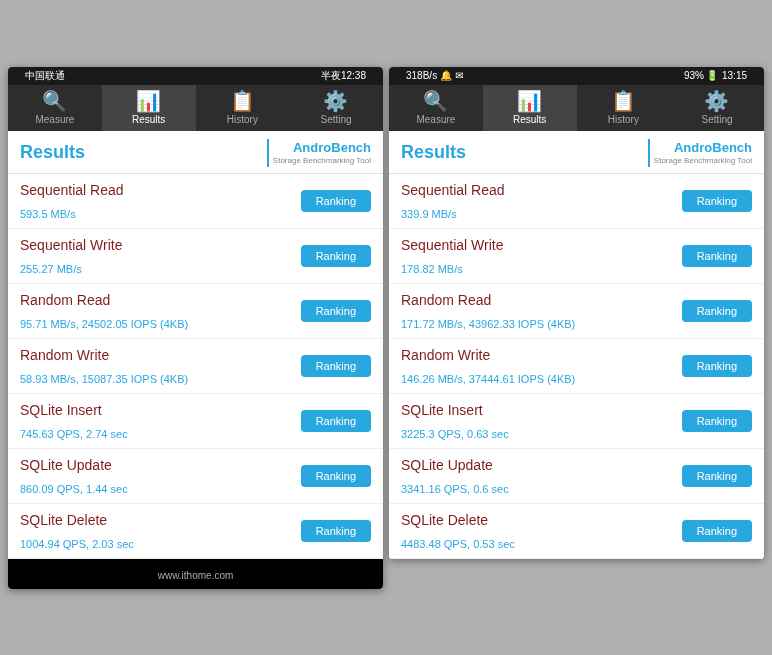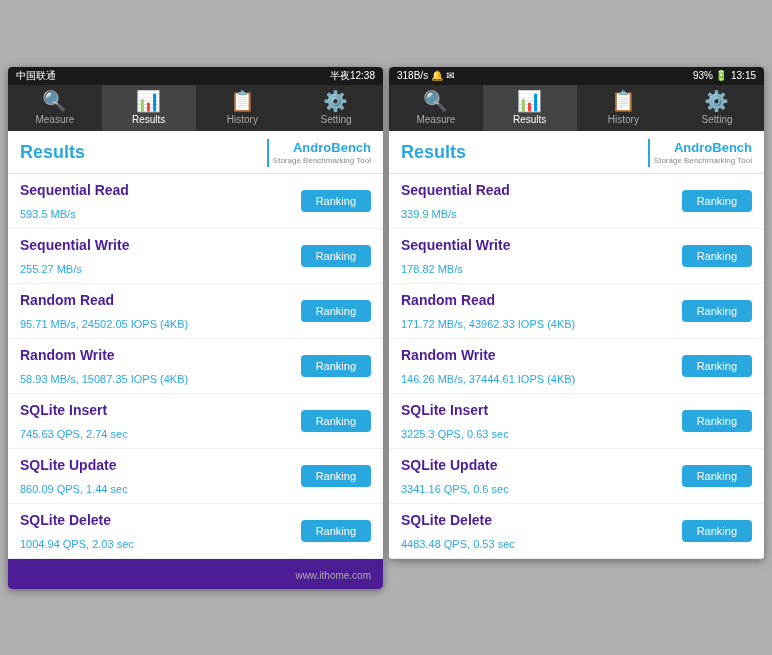--- a/index.html
+++ b/index.html
@@ -22,21 +22,21 @@
       width: 375px;
       background: #fff;
       border-radius: 4px;
       overflow: hidden;
       box-shadow: 0 2px 8px rgba(0,0,0,0.4);
     }
     .status-bar {
       background: #1a1a1a;
       color: #fff;
       font-size: 10px;
-      padding: 2px 8px;
+      padding: 2px 17px;
       display: flex;
       justify-content: space-between;
       align-items: center;
       height: 18px;
     }
     .status-left, .status-right {
       display: flex;
       align-items: center;
       gap: 3px;
     }
@@ -115,22 +115,22 @@
       padding: 8px 12px;
       display: flex;
       justify-content: space-between;
       align-items: center;
     }
     .result-info {
       flex: 1;
     }
     .result-name {
       font-size: 14px;
-      font-weight: 700;
-      color: #4c1d95;
+      font-weight: 400;
+      color: #7f1d1d;
     }
     .result-value {
       font-size: 11px;
       color: #29a8e0;
       margin-top: 10px;
     }
     .ranking-btn {
       background: #29a8e0;
       color: #fff;
       border: none;
@@ -233,21 +233,21 @@
           </div>
           <button class="ranking-btn">Ranking</button>
         </div>
         <div class="result-row">
           <div class="result-info">
             <div class="result-name">SQLite Delete</div>
             <div class="result-value">1004.94 QPS, 2.03 sec</div>
           </div>
           <button class="ranking-btn">Ranking</button>
         </div>
-        <div style="padding:6px 12px; background:#4c1d95; text-align:right;">
+        <div style="padding:6px 12px; background:#000000; text-align:center;">
           <span style="color:#aaa; font-size:10px;">www.ithome.com</span>
         </div>
       </div>
     </div>
   </div>
 
   <div class="phone-wrapper">
     <div class="phone">
       <div class="status-bar">
         <div class="status-left">

